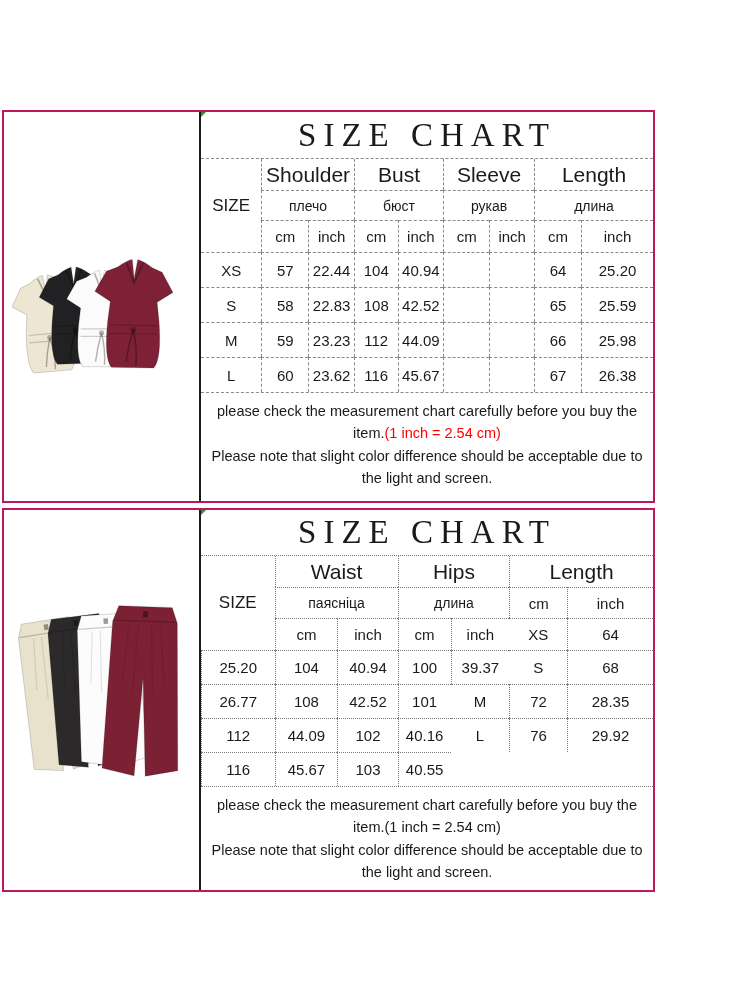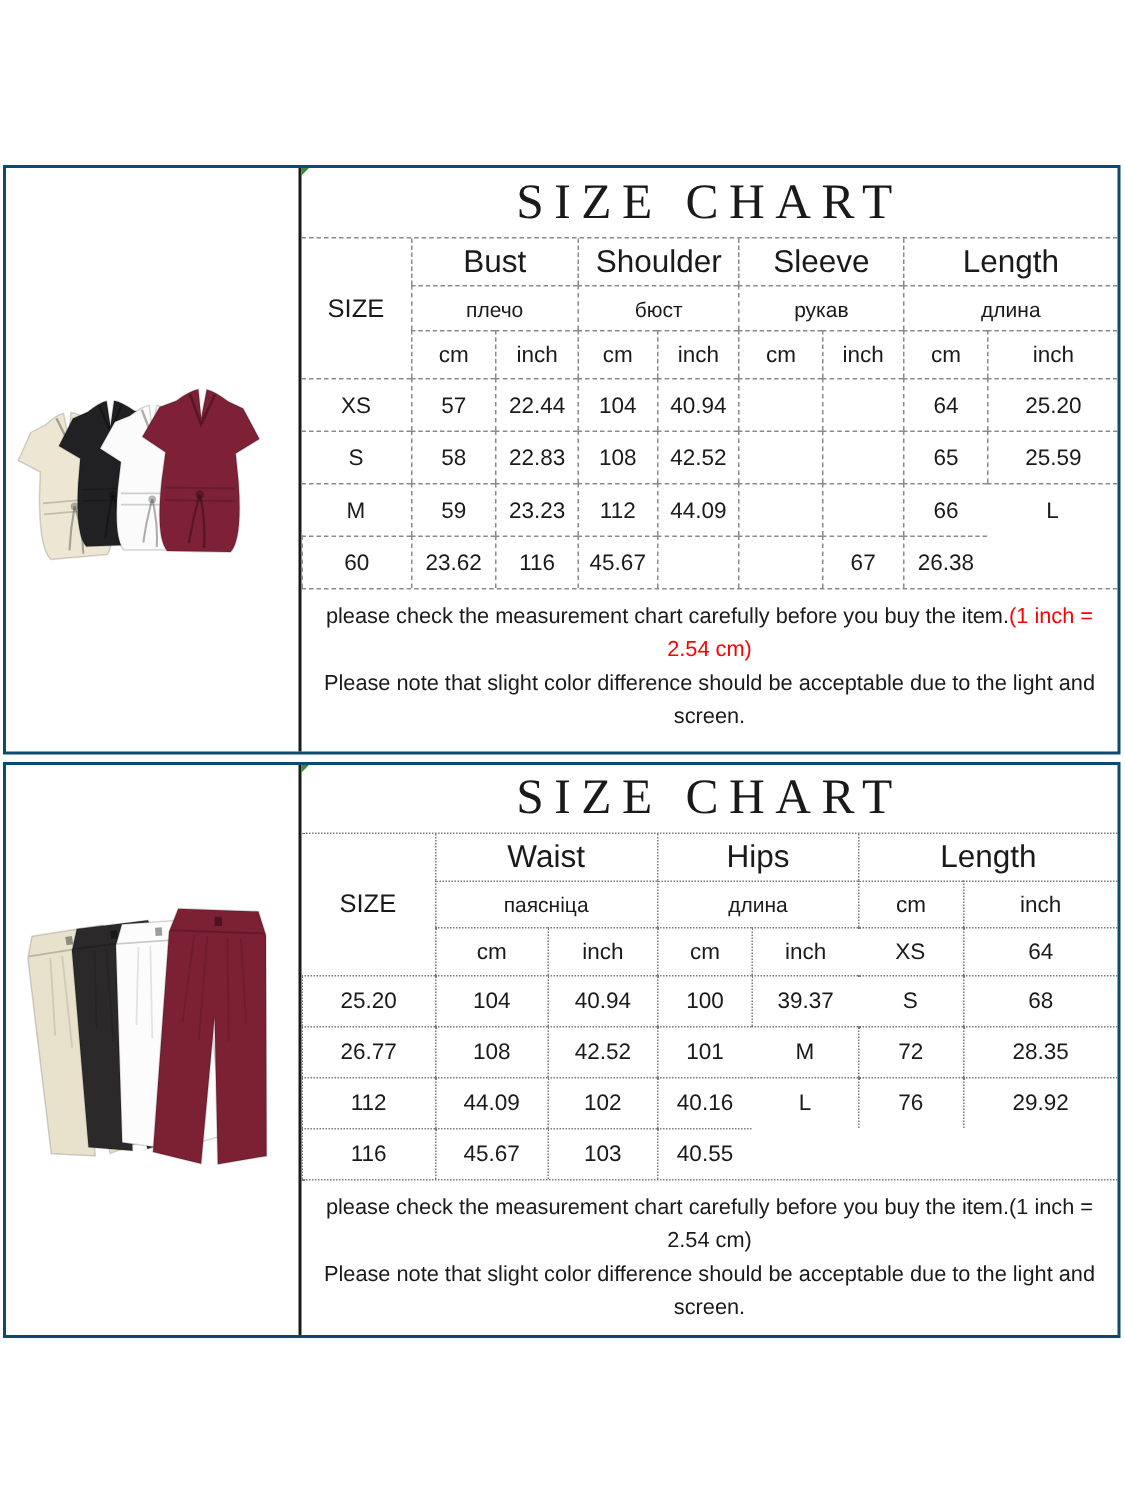--- a/index.html
+++ b/index.html
@@ -1,19 +1,19 @@
 <!DOCTYPE html>
 <html><head>
 <meta charset="utf-8">
 <style>
   * { margin:0; padding:0; box-sizing:border-box; }
   html,body { width:750px; height:1000px; background:#ffffff; font-family:"Liberation Sans", sans-serif; color:#1a1a1a; }
   body { position:relative; overflow:hidden; }
 
-  .panel { position:absolute; left:2px; width:745px; border:2px solid #0c4a6e; display:flex; background:#ffffff; }
+  .panel { position:absolute; left:2px; width:653px; border:2px solid #be185d; display:flex; background:#ffffff; }
   #panel-tops  { top:110px; height:393px; }
   #panel-pants { top:508px; height:384px; }
 
   .product-area { width:197px; border-right:2px solid #1a1a1a; display:flex; align-items:center; justify-content:center; overflow:hidden; }
   .product-area svg { display:block; }
 
   .chart-area { flex:1; display:flex; flex-direction:column; position:relative; min-width:0; }
 
   .chart-title { display:flex; align-items:center; justify-content:center;
     font-family:"Liberation Serif", serif; font-size:33px; letter-spacing:7px; white-space:nowrap; }
@@ -78,22 +78,22 @@
       </g>
     </svg>
   </div>
 
   <div class="chart-area">
     <div class="green-mark"></div>
     <div class="chart-title">SIZE CHART</div>
 
     <div class="size-grid" id="grid-tops">
       <div class="cell size-head">SIZE</div>
+      <div class="cell group bl">Shoulder</div>
       <div class="cell group bl">Bust</div>
-      <div class="cell group bl">Shoulder</div>
       <div class="cell group bl">Sleeve</div>
       <div class="cell group bl">Length</div>
 
       <div class="cell local bl bt">плечо</div>
       <div class="cell local bl bt">бюст</div>
       <div class="cell local bl bt">рукав</div>
       <div class="cell local bl bt">длина</div>
 
       <div class="cell unit bl bt">cm</div>
       <div class="cell unit bl bt">inch</div>
@@ -125,20 +125,21 @@
       <div class="cell bl bt">25.59</div>
 
       <div class="cell bt">M</div>
       <div class="cell bl bt">59</div>
       <div class="cell bl bt">23.23</div>
       <div class="cell bl bt">112</div>
       <div class="cell bl bt">44.09</div>
       <div class="cell bl bt"></div>
       <div class="cell bl bt"></div>
       <div class="cell bl bt">66</div>
+      <div class="cell bl bt">25.98</div>
 
       <div class="cell bt">L</div>
       <div class="cell bl bt">60</div>
       <div class="cell bl bt">23.62</div>
       <div class="cell bl bt">116</div>
       <div class="cell bl bt">45.67</div>
       <div class="cell bl bt"></div>
       <div class="cell bl bt"></div>
       <div class="cell bl bt">67</div>
       <div class="cell bl bt">26.38</div>

